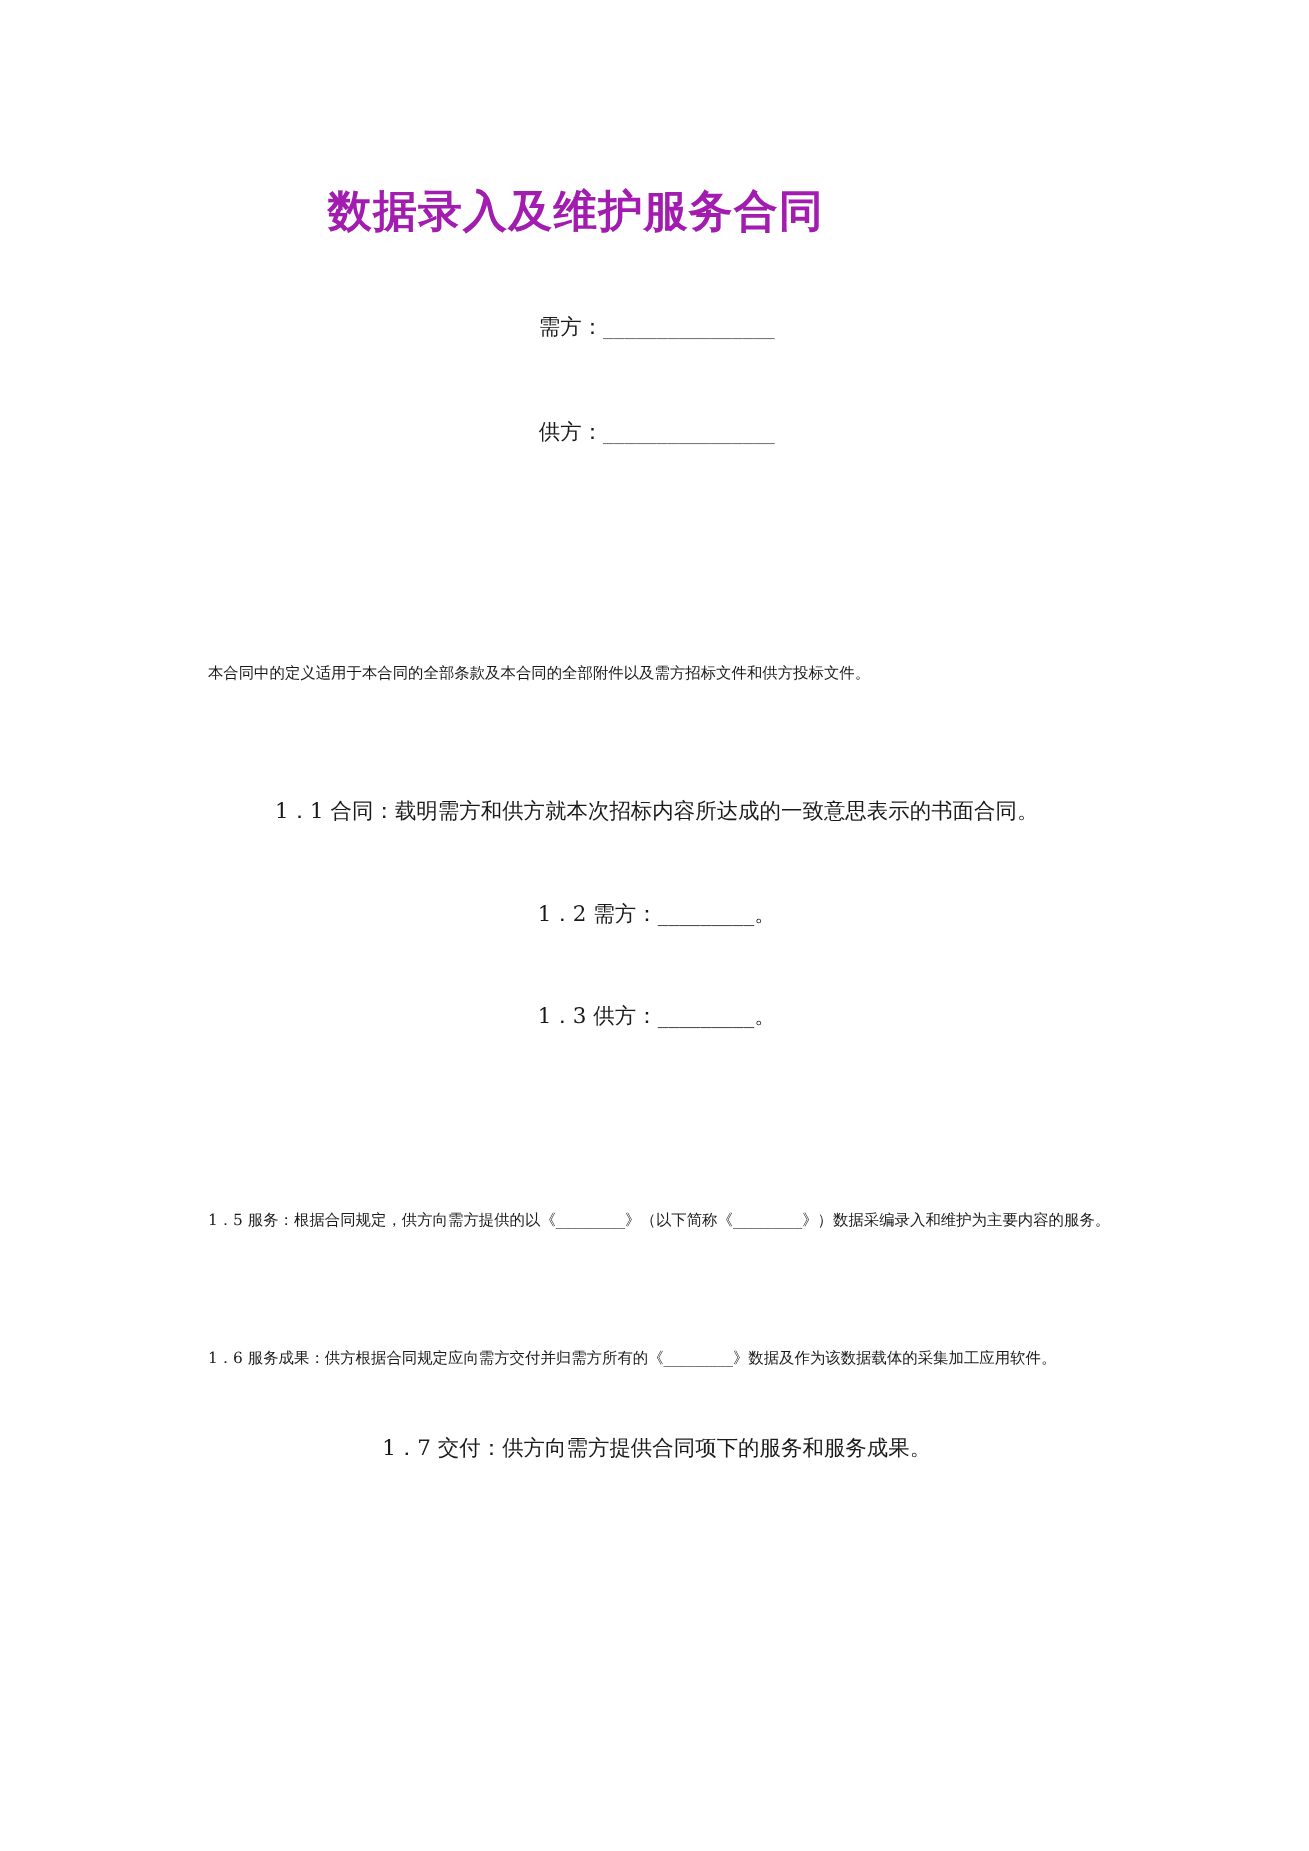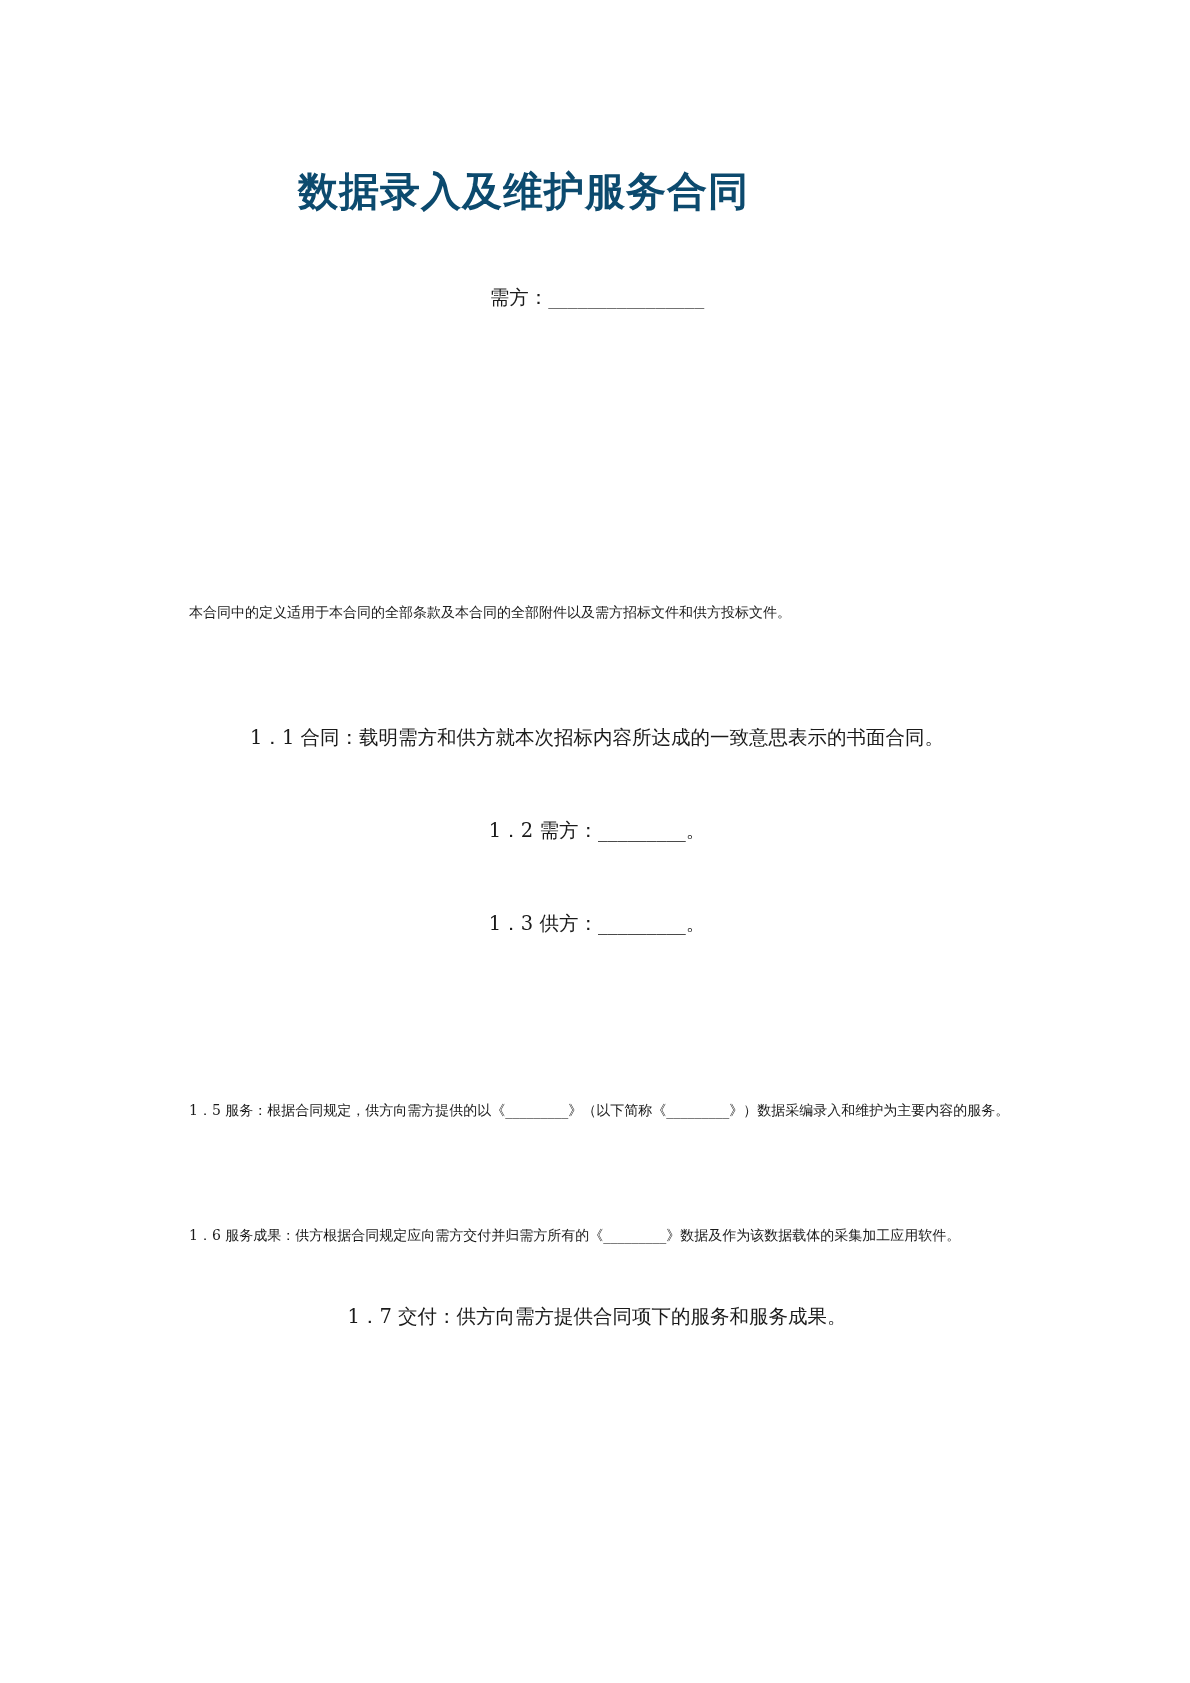--- a/index.html
+++ b/index.html
@@ -1,37 +1,40 @@
 <!DOCTYPE html>
 <html><head>
   <meta charset="utf-8">
   <style>
     html, body { margin: 0; padding: 0; background: #ffffff; }
     body { width: 1190px; height: 1683px; position: relative; overflow: hidden;
            font-family: "DejaVu Serif", "Liberation Serif", serif; color: #1a1a1a; }
     .page { position: absolute; left: 0; top: 0; width: 1190px; height: 1683px; background: #fff; }
     .title { position: absolute; top: 164px; left: 0; width: 1047px; text-align: center;
-             font-size: 40px; font-weight: bold; letter-spacing: 1px; color: #0c4a6e;
+             font-size: 40px; font-weight: bold; letter-spacing: 1px; color: #a21caf;
              font-family: "DejaVu Serif", "Liberation Serif", serif; }
     .line { position: absolute; left: 181px; width: 832px; font-size: 19.5px; line-height: 35px;
             white-space: nowrap; text-align: center; }
     .para { position: absolute; left: 189px; width: 834px; font-size: 14px; line-height: 35px;
             text-align: justify; }
   </style>
 </head>
 <body>
 
 <div class="page">
 
   <div class="title">数据录入及维护服务合同</div>
 
   <div class="line" style="top:280px;">
     <span>需方：</span><span style="color:#555;">________________</span>
   </div>
 
+  <div class="line" style="top:375px;">
+    <span>供方：</span><span style="color:#555;">________________</span>
+  </div>
 
 
   <div class="para" style="top:595px;">本合同中的定义适用于本合同的全部条款及本合同的全部附件以及需方招标文件和供方投标文件。</div>
 
   <div class="line" style="top:720px;">
     <span>1．1</span>
     <span>合同：载明需方和供方就本次招标内容所达成的一致意思表示的书面合同。</span>
   </div>
 
   <div class="line" style="top:813px;">

